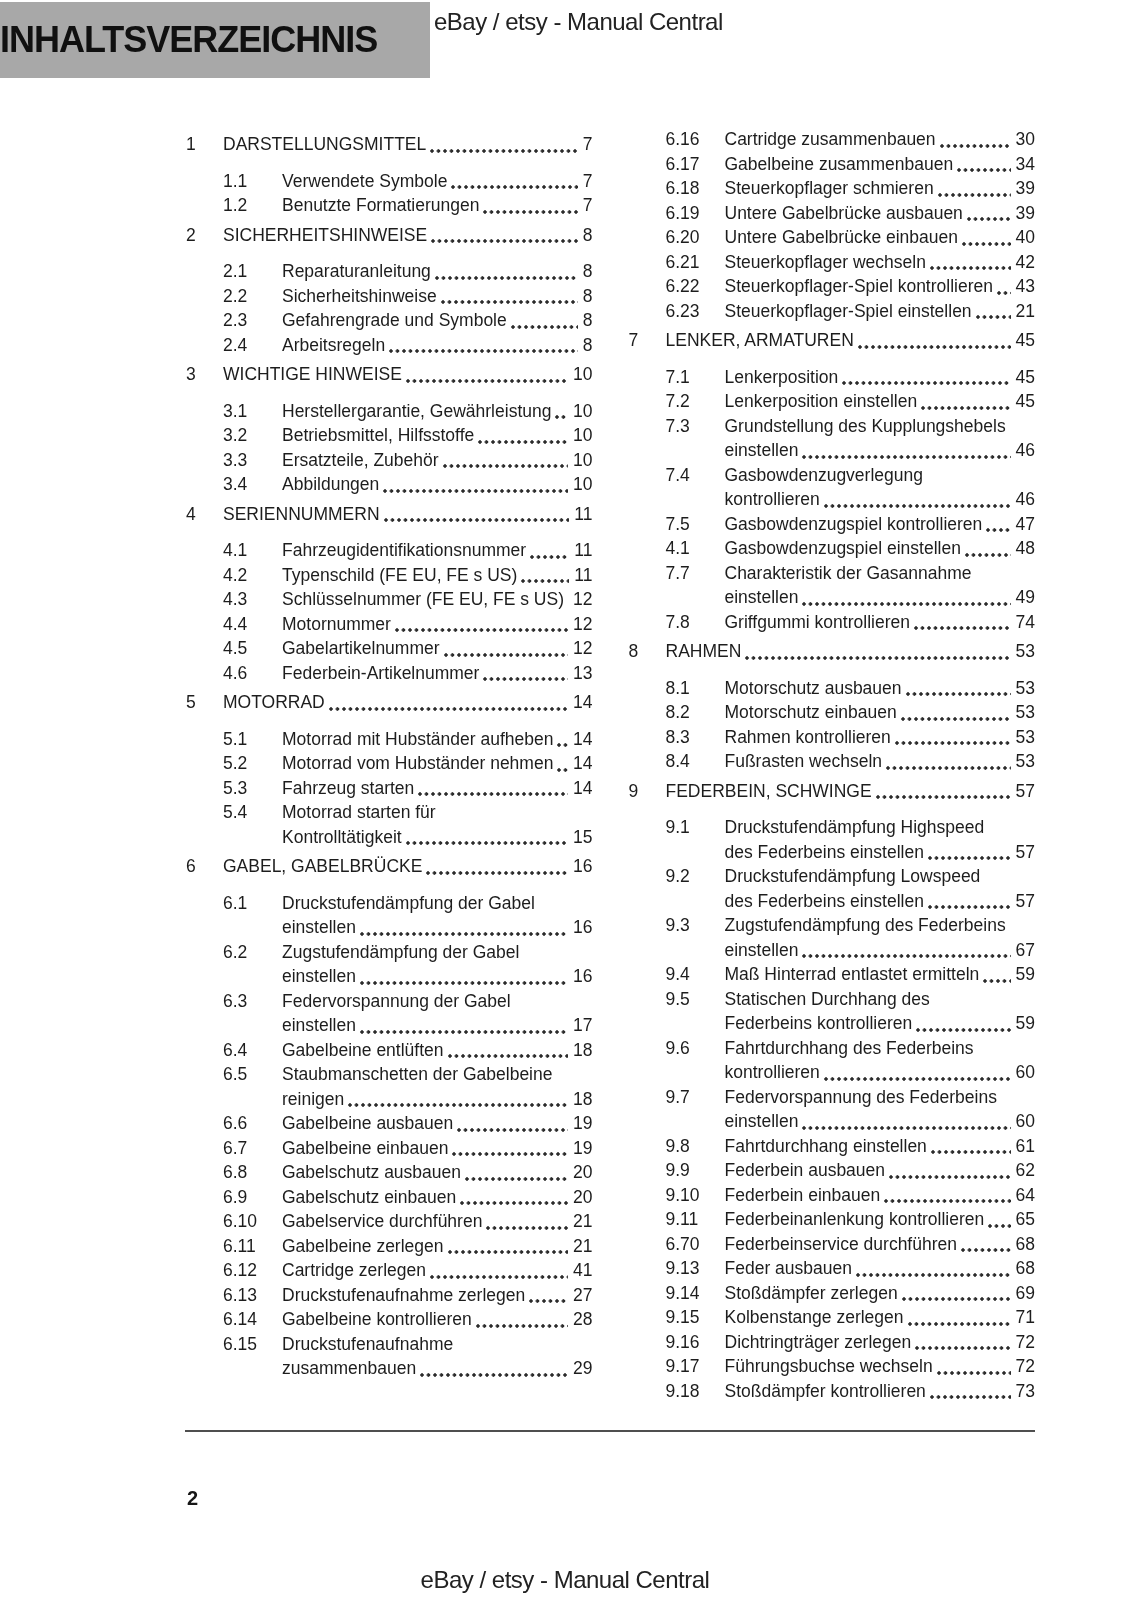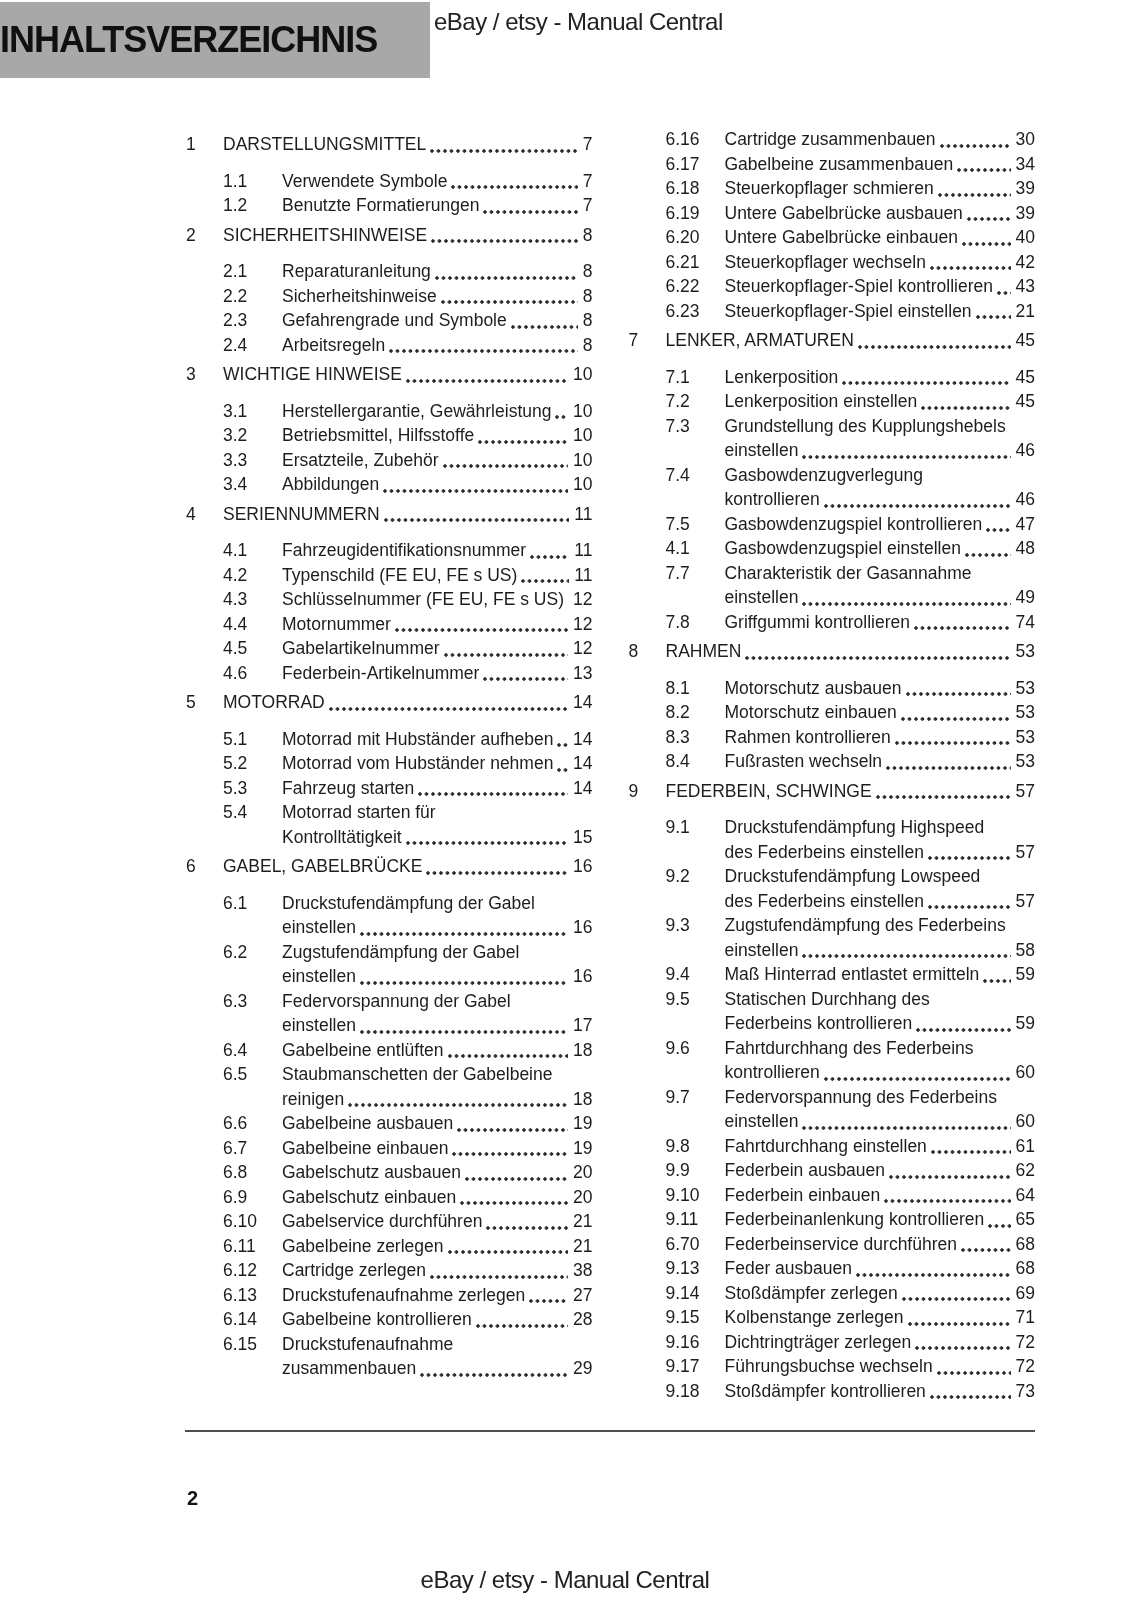--- a/index.html
+++ b/index.html
@@ -440,21 +440,21 @@
             <span class="pg">21</span>
           </div>
         </div>
       </div>
       <div class="entry l2">
         <span class="num">6.12</span>
         <div class="body">
           <div class="lastline">
             <span class="t">Cartridge zerlegen</span>
             <span class="dots"></span>
-            <span class="pg">38</span>
+            <span class="pg">41</span>
           </div>
         </div>
       </div>
       <div class="entry l2">
         <span class="num">6.13</span>
         <div class="body">
           <div class="lastline">
             <span class="t">Druckstufenaufnahme zerlegen</span>
             <span class="dots"></span>
             <span class="pg">27</span>
@@ -739,21 +739,21 @@
           </div>
         </div>
       </div>
       <div class="entry l2">
         <span class="num">9.3</span>
         <div class="body">
           <div class="line">Zugstufendämpfung des Federbeins</div>
           <div class="lastline">
             <span class="t">einstellen</span>
             <span class="dots"></span>
-            <span class="pg">58</span>
+            <span class="pg">67</span>
           </div>
         </div>
       </div>
       <div class="entry l2">
         <span class="num">9.4</span>
         <div class="body">
           <div class="lastline">
             <span class="t">Maß Hinterrad entlastet ermitteln</span>
             <span class="dots"></span>
             <span class="pg">59</span>

